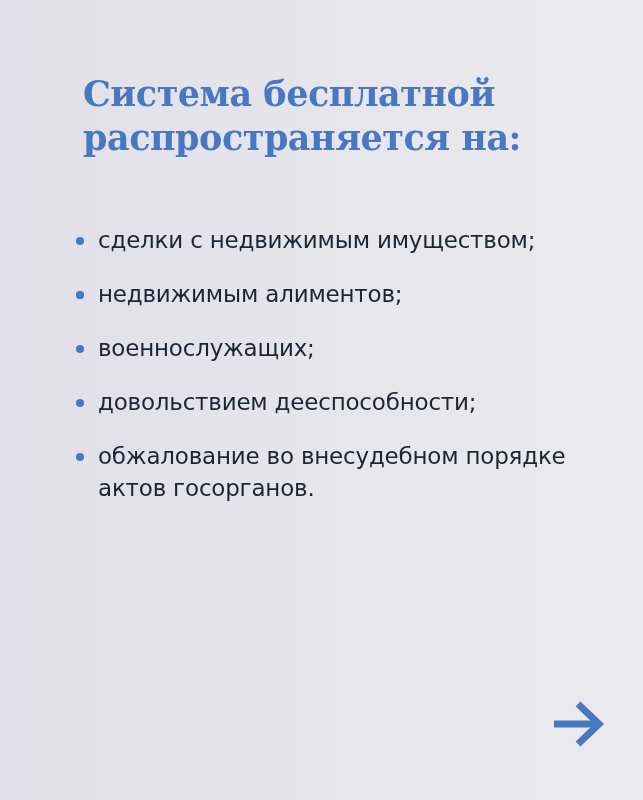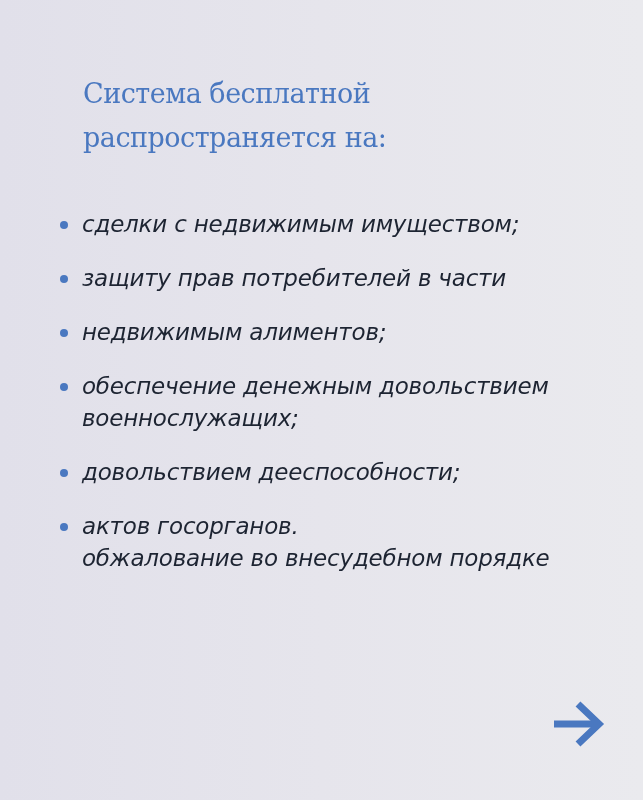--- a/index.html
+++ b/index.html
@@ -5,34 +5,33 @@
     html, body { margin: 0; padding: 0; }
     body {
       width: 643px; height: 800px; overflow: hidden;
       background: linear-gradient(90deg, #e1e0ea 0%, #e6e5ec 50%, #eaeaee 100%);
       position: relative;
     }
     .title {
       position: absolute; left: 83px; top: 72px;
       margin: 0;
       font-family: "DejaVu Serif", serif;
-      font-weight: normal;
-      font-size: 27px; line-height: 44px;
+      font-weight: bold;
+      font-size: 35px; line-height: 44px;
       color: #4a78c0;
       letter-spacing: -0.5px;
     }
     .title span { display: block; white-space: nowrap; }
     .list {
       position: absolute; left: 58px; top: 208px;
-      margin: 0; padding: 0; list-style: none;
+      margin: 16px; padding: 0; list-style: none;
       font-family: "DejaVu Sans", sans-serif;
       font-size: 23px; line-height: 32px;
       color: #1d2432;
       letter-spacing: -0.2px;
-      font-style: italic;
     }
     .list li {
       position: relative; padding-left: 24px; margin-bottom: 22px;
     }
     .list li .line { display: block; white-space: nowrap; }
     .bullet {
       position: absolute; left: 2px; top: 13px;
       width: 8px; height: 8px; border-radius: 50%;
       background: #4a78c0;
     }
@@ -49,39 +48,37 @@
   <span>распространяется на:</span>
 </h1>
 
 <ul class="list">
   <li>
     <span class="bullet"></span>
     <span class="line">сделки с недвижимым имуществом;</span>
   </li>
   <li>
     <span class="bullet"></span>
-    <span class="line">защиту прав потребителей в части</span>
   </li>
   <li>
     <span class="bullet"></span>
     <span class="line">недвижимым алиментов;</span>
   </li>
   <li>
     <span class="bullet"></span>
-    <span class="line">обеспечение денежным довольствием</span>
     <span class="line">военнослужащих;</span>
   </li>
   <li>
     <span class="bullet"></span>
     <span class="line">довольствием дееспособности;</span>
   </li>
   <li>
     <span class="bullet"></span>
+    <span class="line">обжалование во внесудебном порядке</span>
     <span class="line">актов госорганов.</span>
-    <span class="line">обжалование во внесудебном порядке</span>
   </li>
 </ul>
 
 <div class="next-arrow">
   <svg width="60" height="56" viewBox="0 0 60 56">
     <line x1="6" y1="28" x2="50" y2="28" stroke="#4a78c0" stroke-width="7"></line>
     <polyline points="30,8 51,28 30,48" fill="none" stroke="#4a78c0" stroke-width="7" stroke-linejoin="miter"></polyline>
   </svg>
 </div>
 

